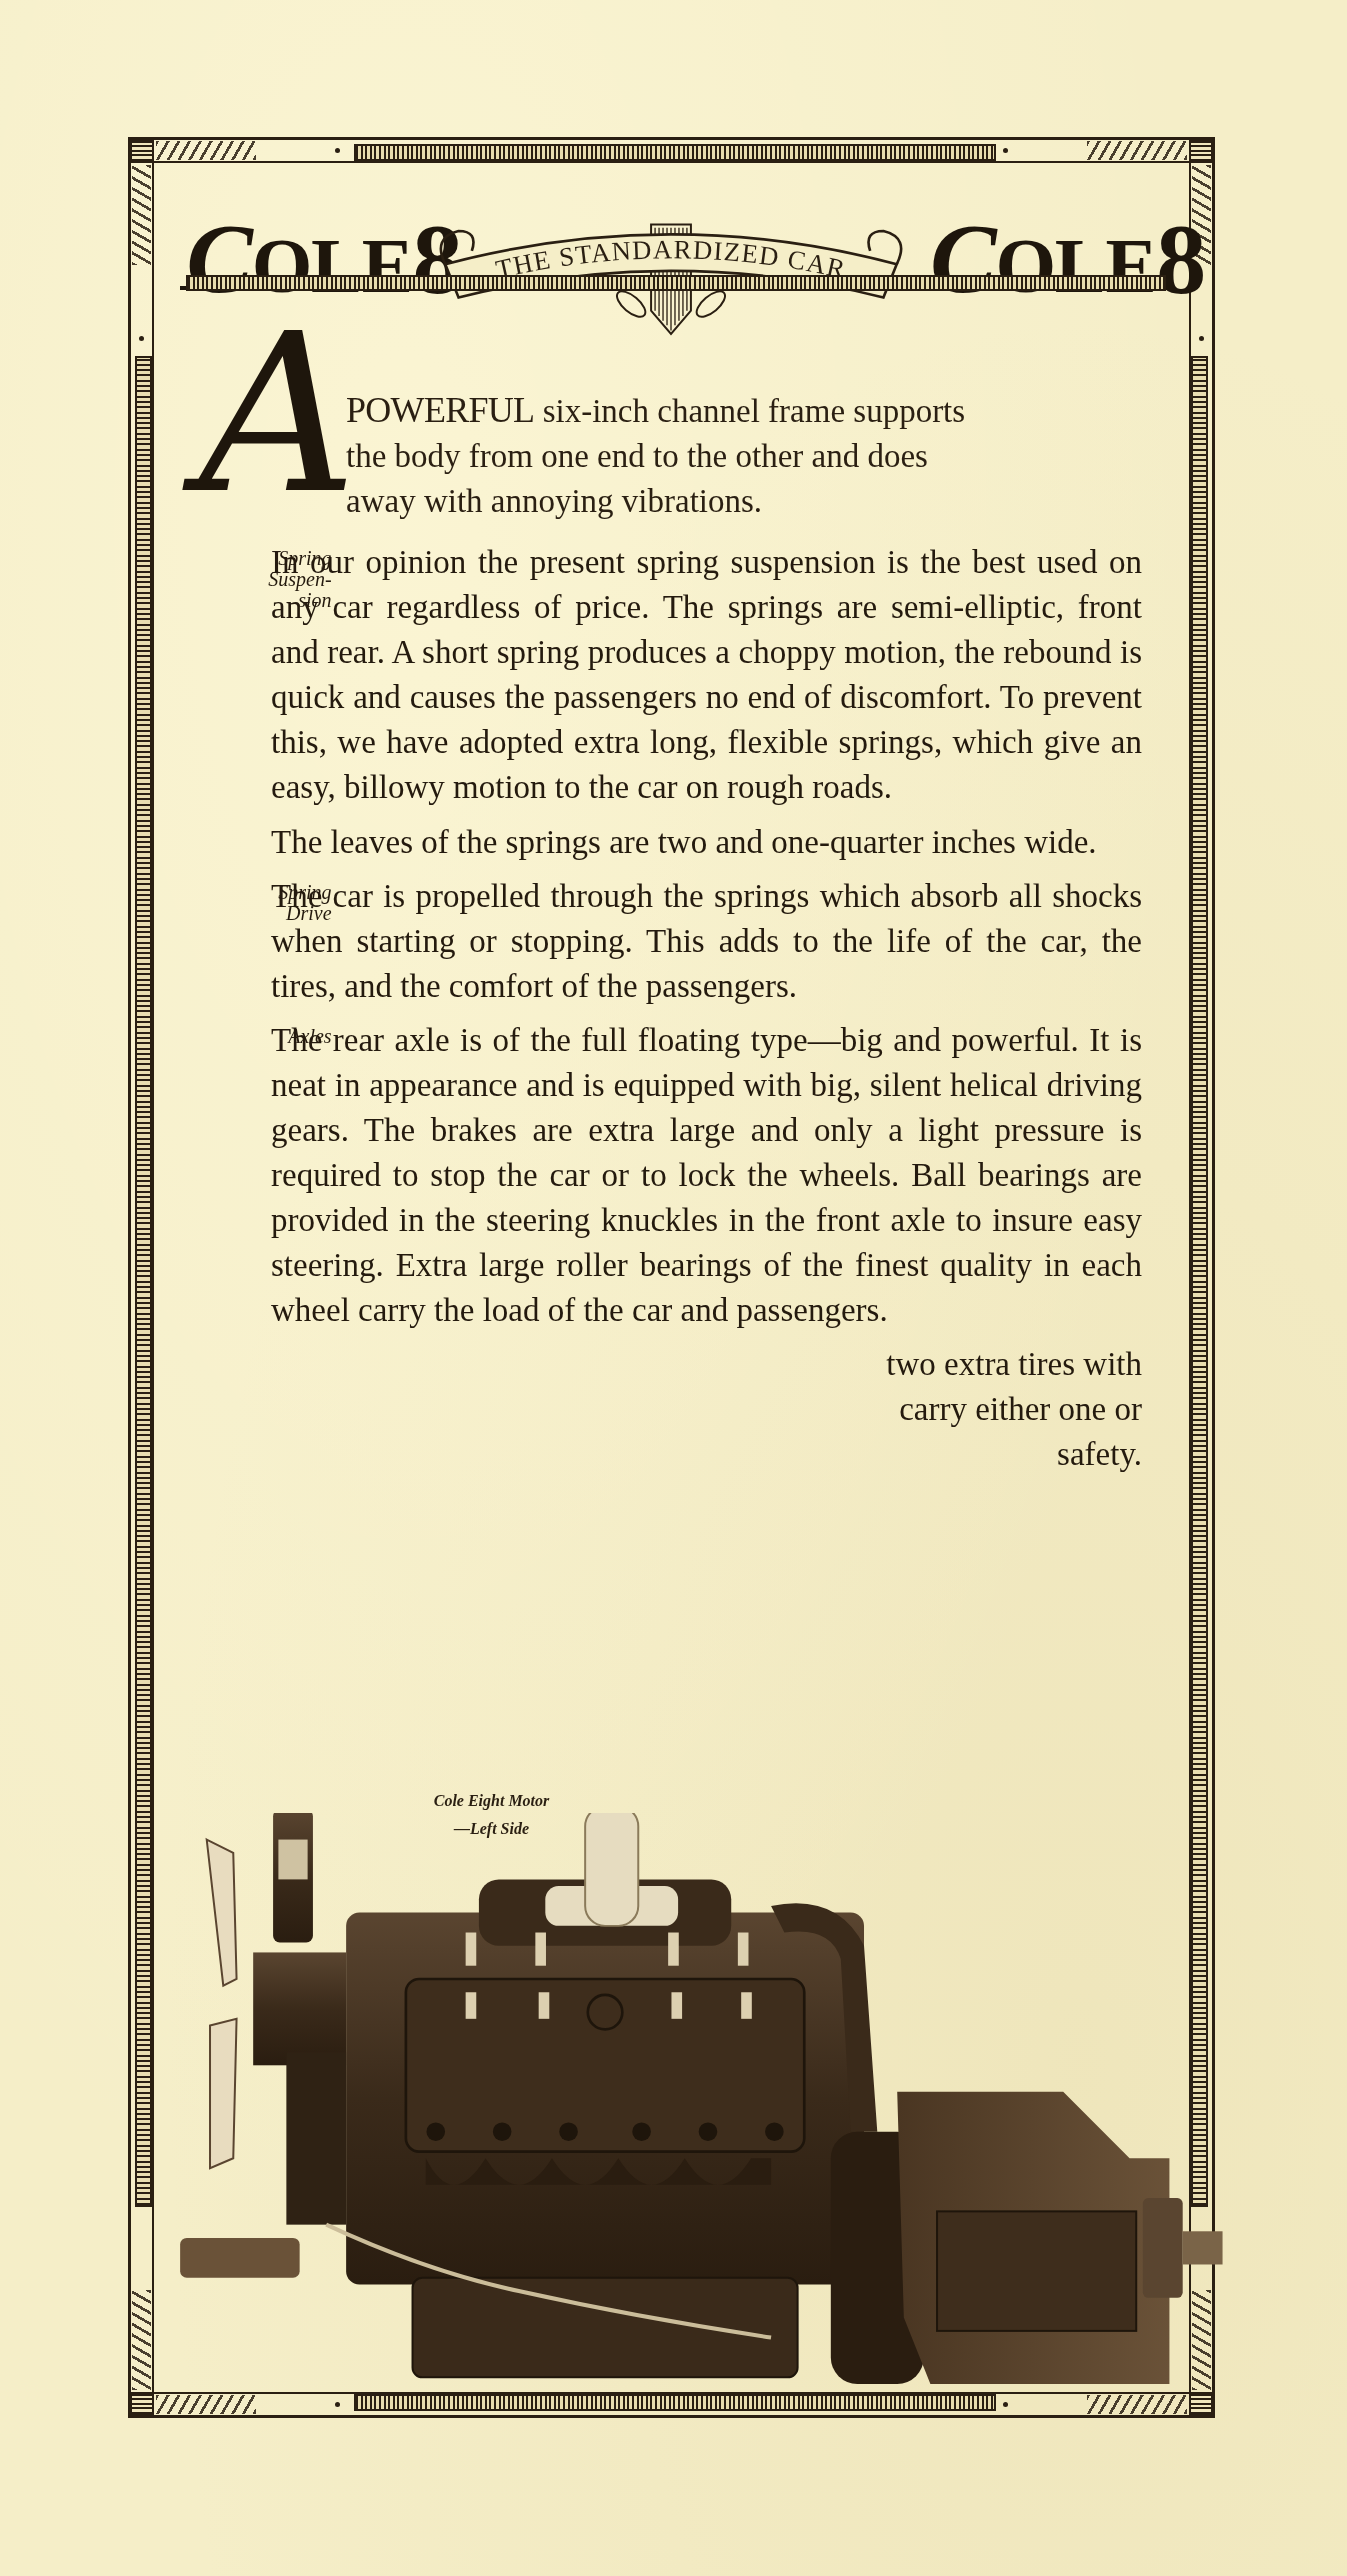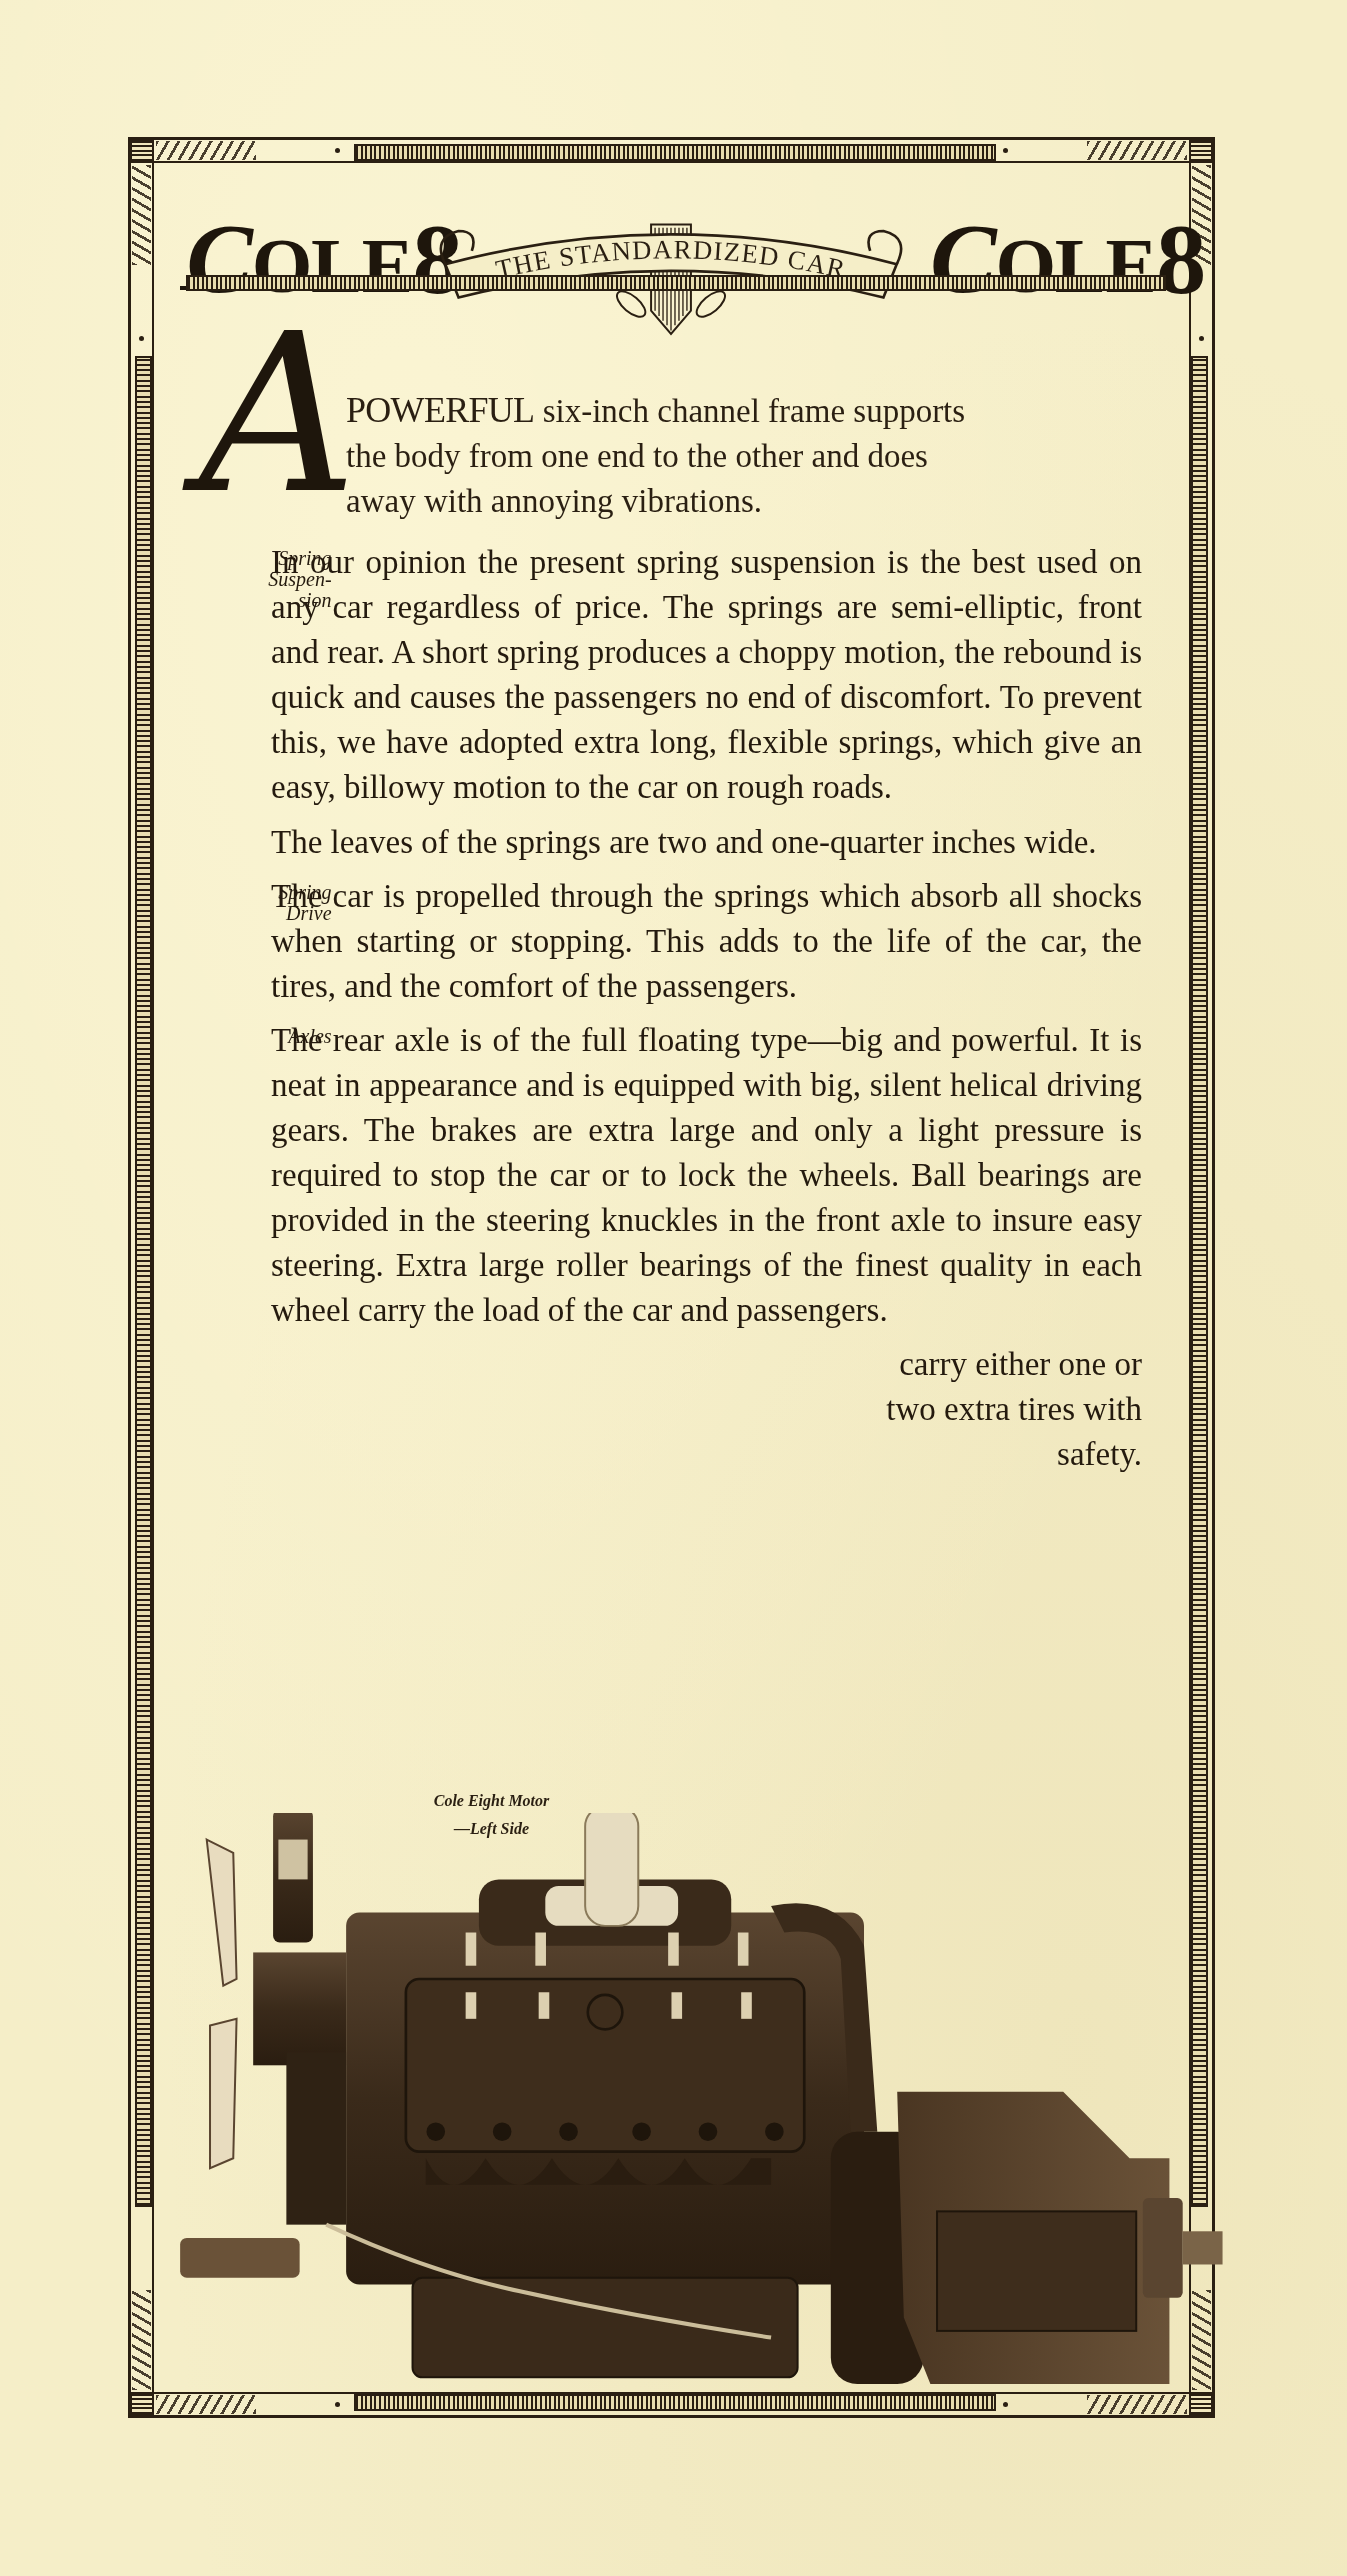--- a/index.html
+++ b/index.html
@@ -216,22 +216,22 @@
 
   <div class="gap"></div>
   <div class="para">
     <span class="side-note">Axles</span>
     <span class="text">The rear axle is of the full floating type—big and powerful. It is neat in appearance and is equipped with big, silent helical driving gears. The brakes are extra large and only a light pressure is required to stop the car or to lock the wheels. Ball bearings are provided in the steering knuckles in the front axle to insure easy steering. Extra large roller bearings of the finest quality in each wheel carry the load of the car and passengers.</span>
   </div>
 
   <div class="gap"></div>
   <div class="para" style="height:139px;">
     <div class="gas-short">
+      <div>two extra tires with</div>
       <div>carry either one or</div>
-      <div>two extra tires with</div>
       <div>safety.</div>
     </div>
   </div>
 </div>
 
 <div class="caption">Cole Eight Motor
 —Left Side</div>
 
 <svg class="engine" viewBox="0 0 1720 860">
   <defs>

